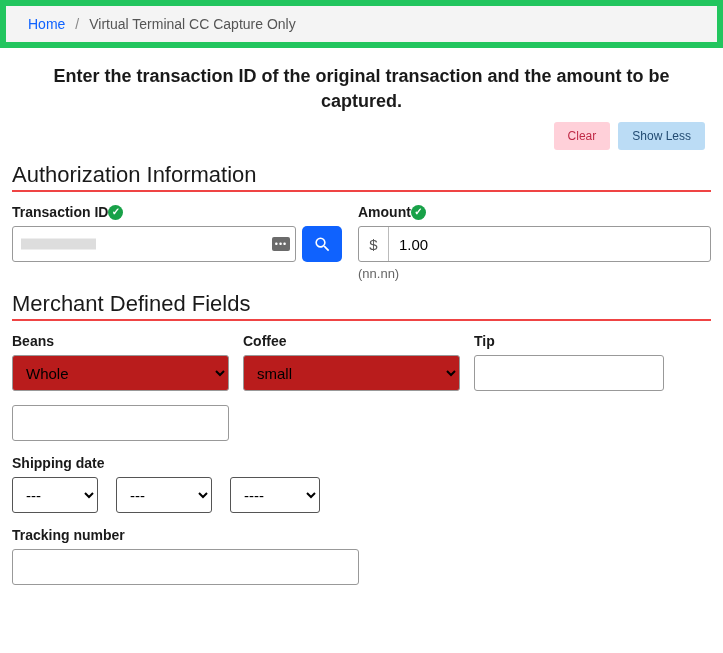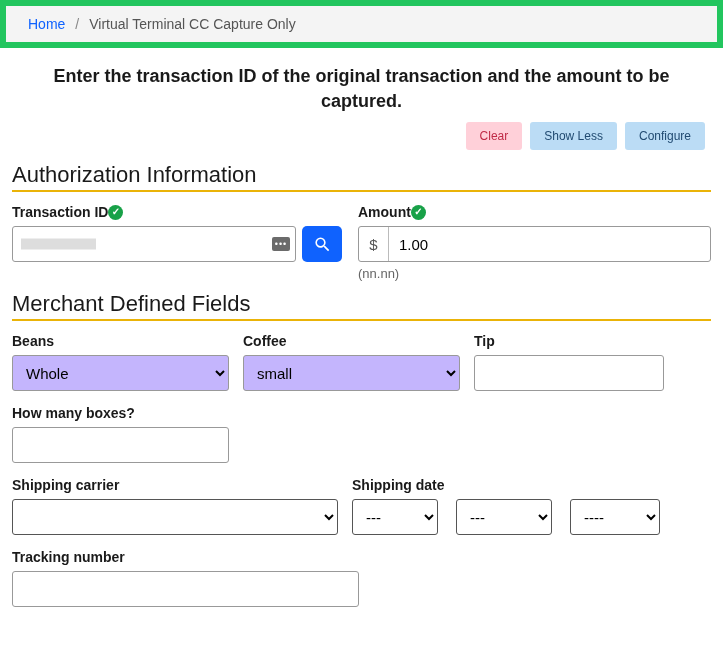--- a/index.html
+++ b/index.html
@@ -66,21 +66,21 @@
       background: #bbdcf5;
       color: #224b72;
     }
     .section {
       margin-top: 10px;
     }
     .section-title {
       font-size: 22px;
       font-weight: 500;
       padding-bottom: 2px;
-      border-bottom: 2px solid #eab308;
+      border-bottom: 2px solid #ef4444;
       margin-bottom: 12px;
     }
     .row {
       display: flex;
       gap: 14px;
       margin-bottom: 14px;
       flex-wrap: wrap;
     }
     .field {
       display: flex;
@@ -107,21 +107,21 @@
     }
     input[type="text"], select {
       height: 36px;
       border: 1px solid #999;
       border-radius: 3px;
       padding: 0 9px;
       font-size: 15px;
       background: #fff;
     }
     select {
-      background: #c4b5fd;
+      background: #b91c1c;
     }
     .txn-row {
       display: flex;
       gap: 16px;
       align-items: flex-start;
     }
     .txn-id-group {
       display: flex;
       align-items: center;
       width: 330px;
@@ -232,21 +232,20 @@
   <span class="sep">/</span>
   <span class="current">Virtual Terminal CC Capture Only</span>
 </div>
 
 <div class="main">
   <div class="page-instruction">Enter the transaction ID of the original transaction and the amount to be captured.</div>
 
   <div class="actions-row">
     <button class="btn btn-clear">Clear</button>
     <button class="btn btn-secondary">Show Less</button>
-    <button class="btn btn-secondary">Configure</button>
   </div>
 
   <div class="section">
     <div class="section-title">Authorization Information</div>
 
     <div class="txn-row">
       <div class="field w-half">
         <div class="field-label">
           <span>Transaction ID</span>
           <span class="check-icon">✓</span>
@@ -296,35 +295,28 @@
         </select>
       </div>
       <div class="field w-190">
         <div class="field-label">Tip</div>
         <input type="text" style="">
       </div>
     </div>
 
     <div class="row">
       <div class="field w-217">
-        <div class="field-label">How many boxes?</div>
         <input type="text" style="">
       </div>
     </div>
   </div>
 
   <div class="section">
 
     <div class="row">
-      <div class="field shipping-carrier">
-        <div class="field-label">Shipping carrier</div>
-        <select>
-          <option></option>
-        </select>
-      </div>
       <div class="field shipping-date">
         <div class="field-label">Shipping date</div>
         <div class="date-selects">
           <select class="sel-mm">
             <option>---</option>
           </select>
           <select class="sel-dd">
             <option>---</option>
           </select>
           <select class="sel-yyyy">

